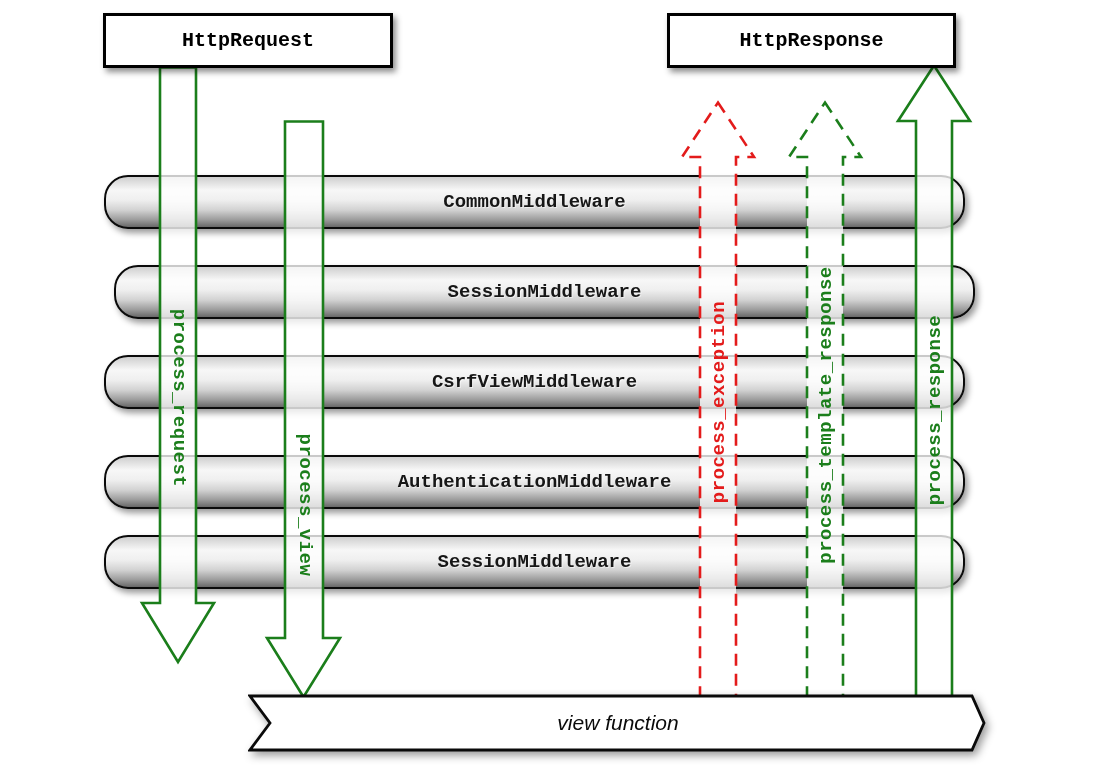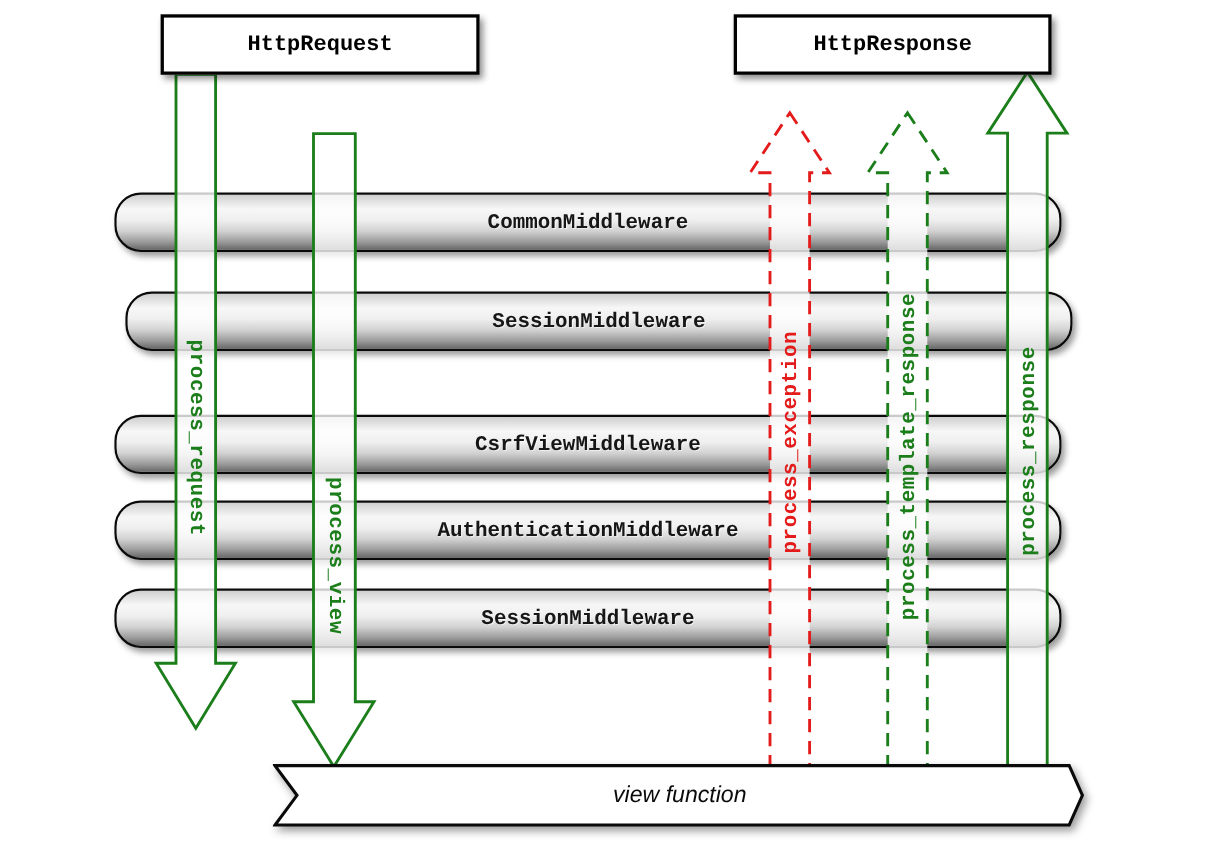--- a/index.html
+++ b/index.html
@@ -10,36 +10,36 @@
 
   
   .title-box{
     position:absolute;top:13px;height:49px;background:#ffffff;
     border:3px solid #000000;box-shadow:3px 4px 6px rgba(0,0,0,0.45);
     display:flex;align-items:center;justify-content:center;z-index:5;
   }
   .title-box span{
     font-family:"Liberation Mono",monospace;font-weight:bold;font-size:20px;color:#000;
   }
-  #box-request{left:103px;width:284px;margin-left:43px;}
+  #box-request{left:103px;width:284px;}
   #box-response{left:667px;width:283px;}
 
   
   .bar{
     position:absolute;left:104px;width:857px;height:50px;
     border:2.5px solid #0a0a0a;border-radius:24px;
     background:linear-gradient(180deg,#cfcfcf 0%,#f7f7f7 26%,#efefef 46%,#d2d2d2 66%,#9a9a9a 86%,#686868 100%);
     box-shadow:3px 4px 6px rgba(0,0,0,0.40);
     display:flex;align-items:center;justify-content:center;z-index:1;
   }
   .bar span{
     font-family:"Liberation Mono",monospace;font-size:19px;font-weight:bold;color:#161616;
     text-shadow:1px 1px 0 rgba(255,255,255,0.55);
   }
-  #bar-0{top:175px;} #bar-1{top:265px;margin-left:10px;} #bar-2{top:355px;margin-top:22px;} #bar-3{top:455px;text-align:center;} #bar-4{top:535px;}
+  #bar-0{top:175px;} #bar-1{top:265px;margin-left:10px;} #bar-2{top:355px;} #bar-3{top:455px;text-align:center;} #bar-4{top:535px;}
 
   
   svg.arrow{position:absolute;z-index:2;overflow:visible;}
   svg.arrow polygon{fill:rgba(255,255,255,0.78);stroke-width:2.6;stroke-linejoin:miter;}
   .stroke-green polygon{stroke:#1b7e1b;}
   .stroke-red polygon{stroke:#e31b1b;}
   .dashed polygon{stroke-dasharray:12 8;}
 
   
   .vlabel{

